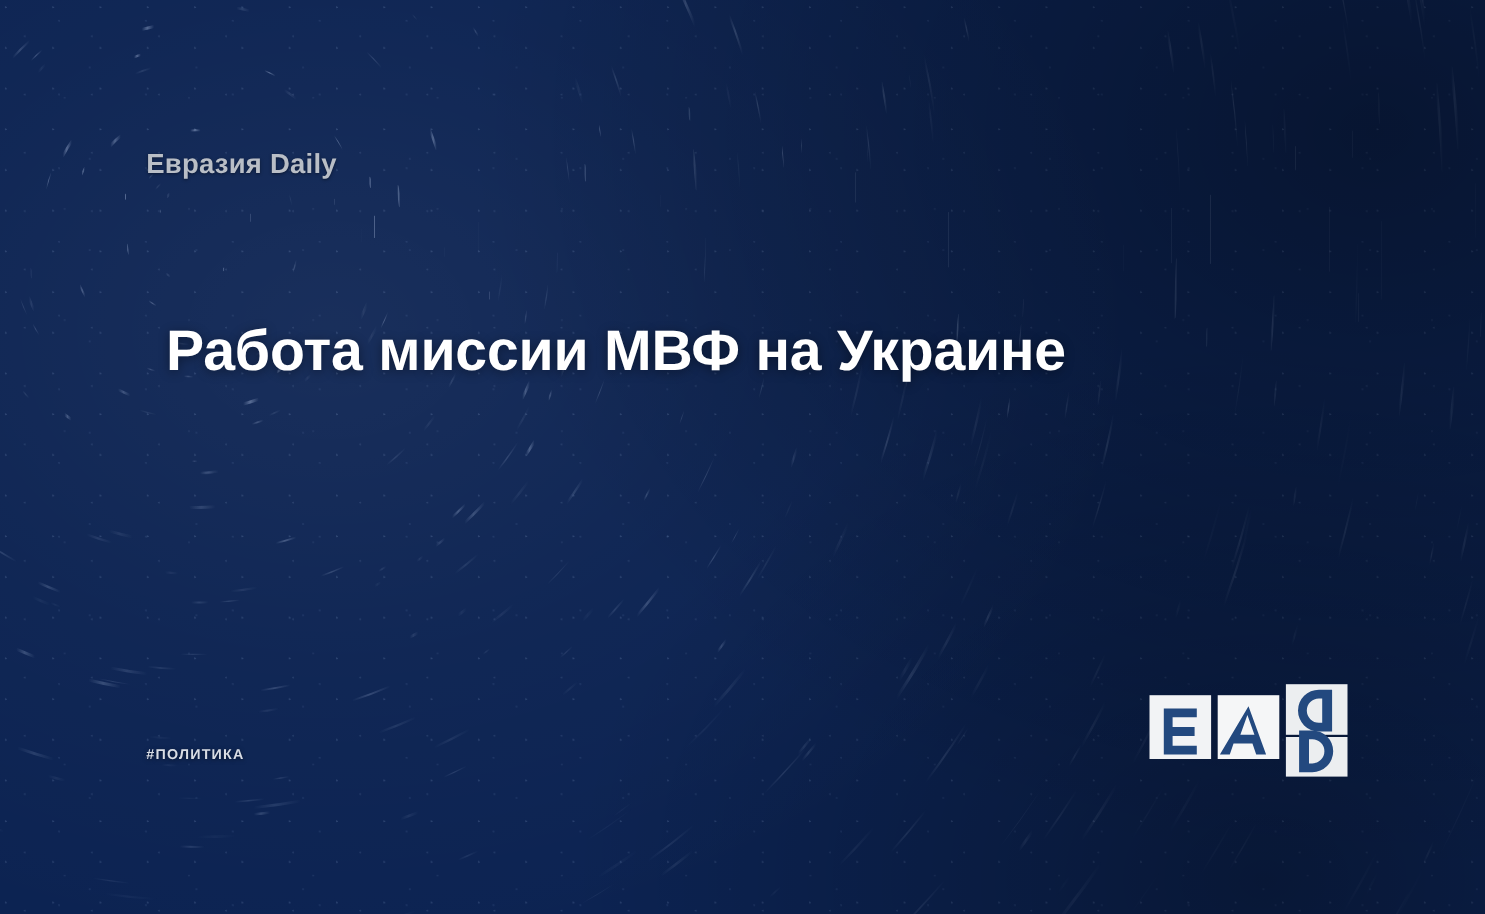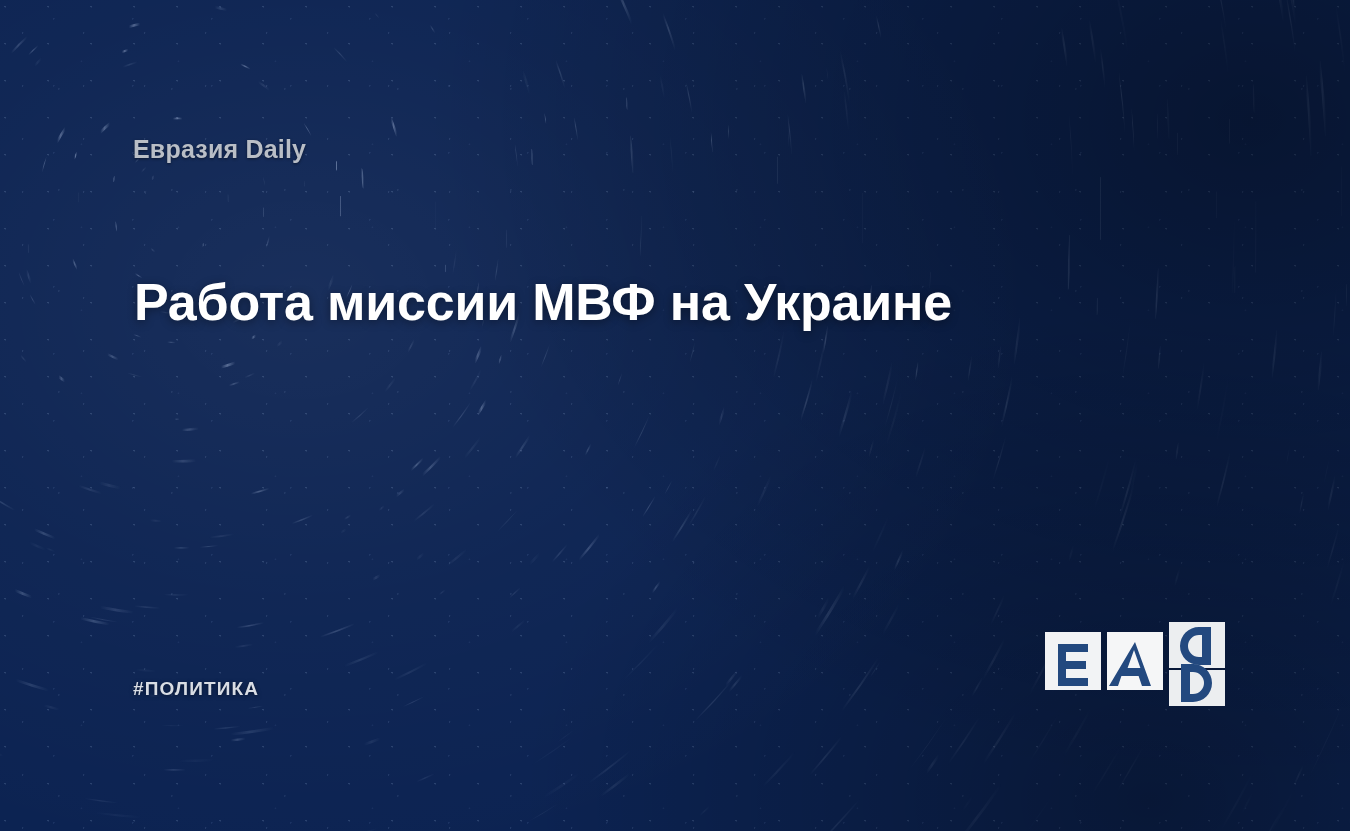--- a/index.html
+++ b/index.html
@@ -101,35 +101,35 @@
     color: #b9bec6;
     text-shadow: 0 1px 3px rgba(0,0,0,.45);
     white-space: nowrap;
   }
 
   .headline {
     position: absolute;
     left: 133px;
     top: 262px;
     width: 960px;
-    margin: 1px;
+    margin: 18px;
     font-size: 52px;
     font-weight: 700;
     line-height: 78px;
     color: #ffffff;
     letter-spacing: -0.2px;
     text-shadow: 0 2px 10px rgba(0,0,0,.40);
   }
   .headline .line { display: block; white-space: nowrap; }
 
   .hashtag {
     position: absolute;
     left: 133px;
     top: 678px;
-    font-size: 19px;
+    font-size: 13px;
     font-weight: 700;
     letter-spacing: 1.1px;
     color: #d9dde4;
     text-shadow: 0 1px 4px rgba(0,0,0,.5);
     white-space: nowrap;
   }
 
   
   .logo {
     position: absolute;

